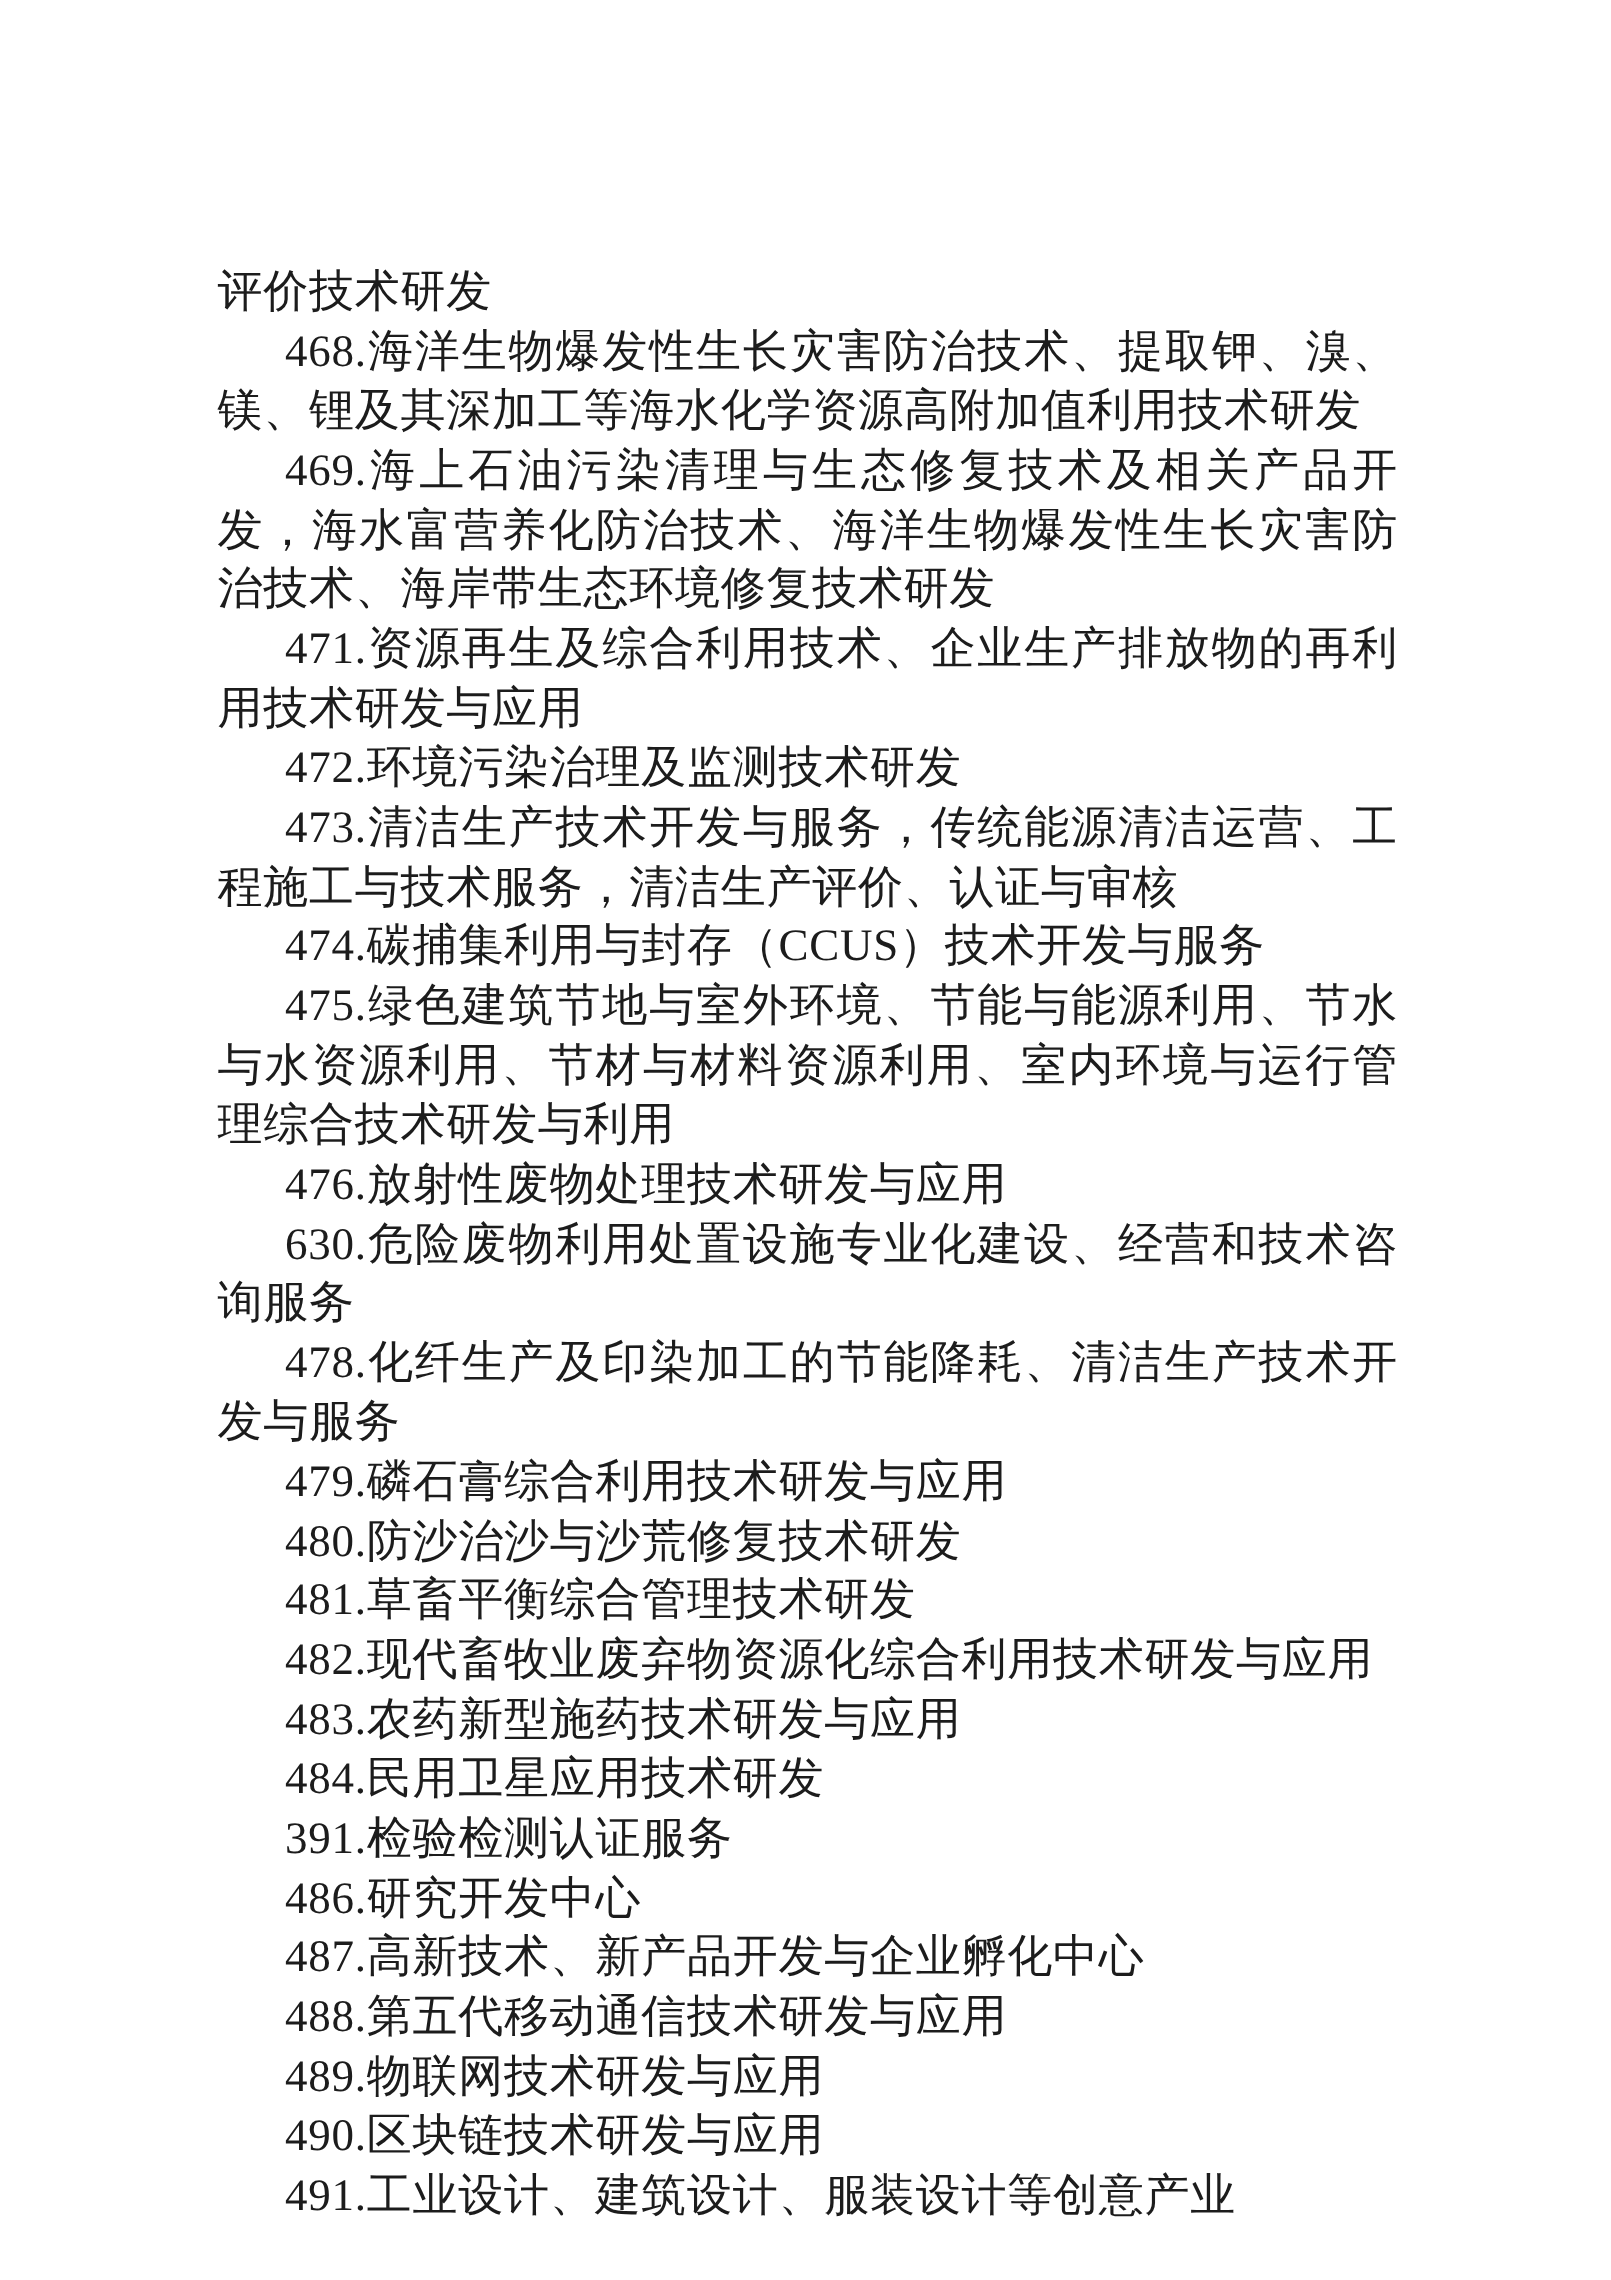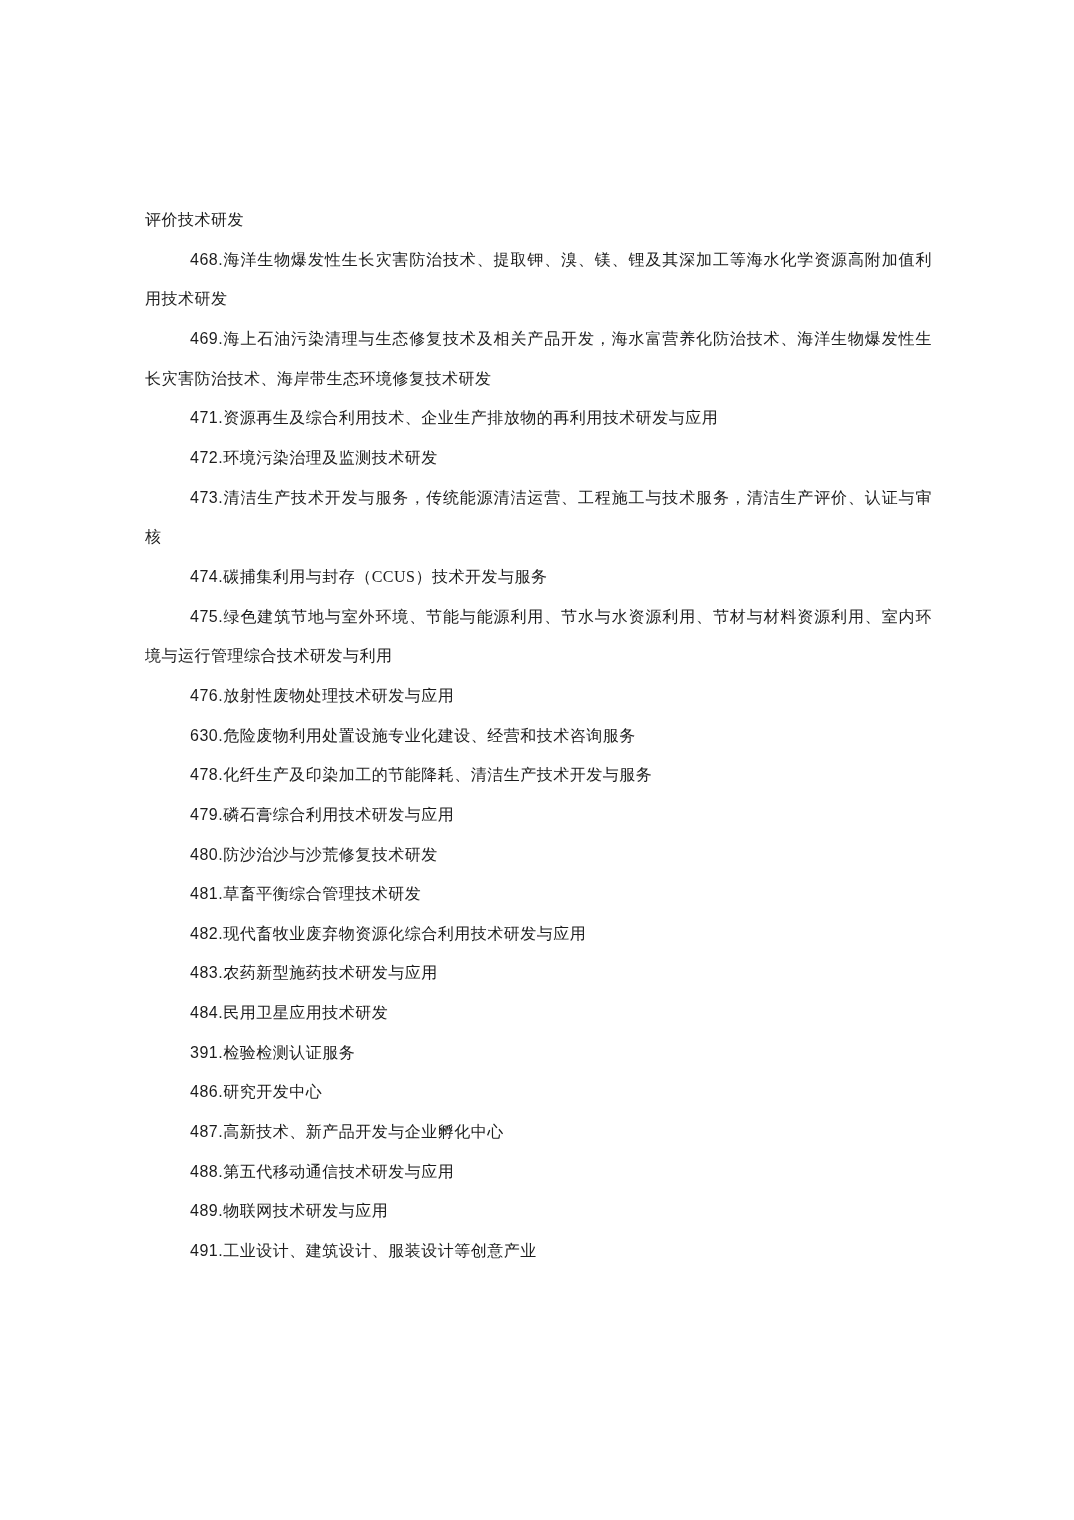--- a/index.html
+++ b/index.html
@@ -18,37 +18,37 @@
     position: absolute;
     left: 0;
     top: 0;
     width: 1074px;
     height: 1520px;
     background: #ffffff;
   }
   .text-block {
     position: absolute;
     left: 145px;
-    top: 200px;
+    top: 175px;
     width: 787px;
     color: #1c1c1c;
-    font-size: 16px;
+    font-size: 30px;
     line-height: 39.65px;
     text-align: justify;
     letter-spacing: 0.5px;
   }
   .para {
     margin: 0;
     padding: 0;
   }
   .para.indent {
     text-indent: 45px;
   }
   .num {
-    font-family: Liberation Sans, sans-serif;
+    font-family: Liberation Serif, serif;
   }
 </style>
 </head>
 <body>
 
 <div class="doc-page">
   <div class="text-block">
 
     <p class="para"><span class="txt">评价技术研发</span></p>
 
@@ -88,17 +88,18 @@
     <p class="para indent"><span class="num">391.</span><span class="txt">检验检测认证服务</span></p>
 
     <p class="para indent"><span class="num">486.</span><span class="txt">研究开发中心</span></p>
 
     <p class="para indent"><span class="num">487.</span><span class="txt">高新技术、新产品开发与企业孵化中心</span></p>
 
     <p class="para indent"><span class="num">488.</span><span class="txt">第五代移动通信技术研发与应用</span></p>
 
     <p class="para indent"><span class="num">489.</span><span class="txt">物联网技术研发与应用</span></p>
 
+    <p class="para indent"><span class="num">490.</span><span class="txt">区块链技术研发与应用</span></p>
 
     <p class="para indent"><span class="num">491.</span><span class="txt">工业设计、建筑设计、服装设计等创意产业</span></p>
 
   </div>
 </div>
 
 </body></html>

